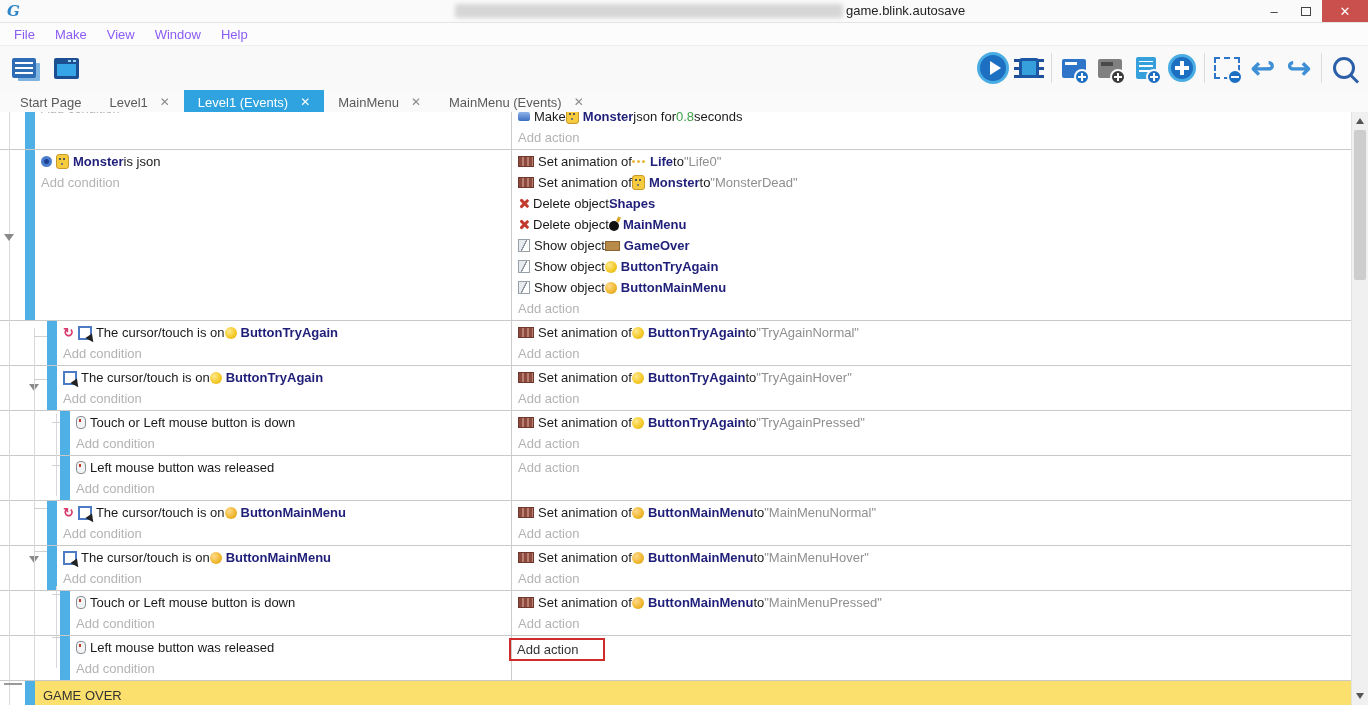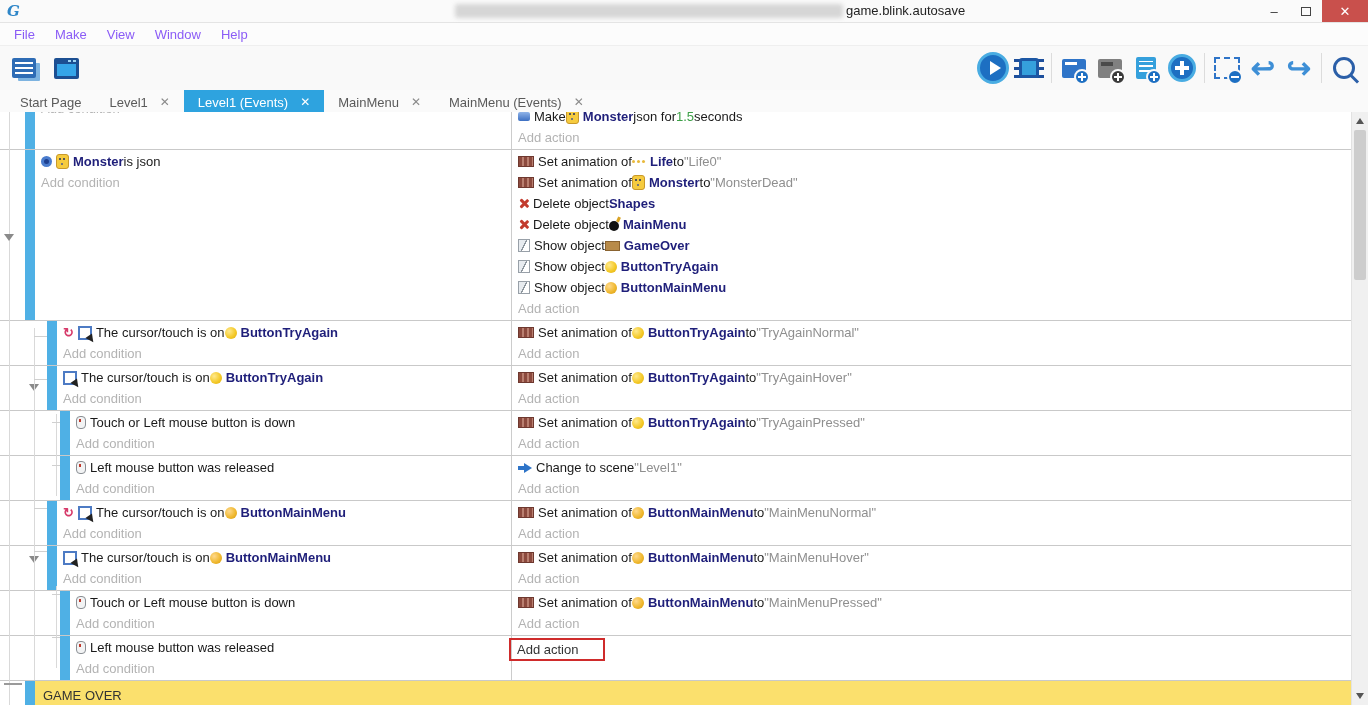--- a/index.html
+++ b/index.html
@@ -258,21 +258,21 @@
       <div class="cond-col" style="width: 476px;">
         <div class="line placeholder">Add condition</div>
       </div>
       <div class="act-col">
         <div class="line act-line">
           <span class="ico blink-icon"></span>
           <span class="seg-p">Make </span>
           <span class="ico monster-icon"></span>
           <span class="seg-o">Monster</span>
           <span class="seg-p"> json for </span>
-          <span class="seg-n">1.5</span>
+          <span class="seg-n">0.8</span>
           <span class="seg-p"> seconds</span>
         </div>
         <div class="line placeholder">Add action</div>
       </div>
     </div>
     <div class="event-row lvl1" style="padding-left: 25px;">
       <div class="rail"></div>
       <div class="cond-col" style="width: 476px;">
         <div class="line cond-line">
           <span class="ico gear-icon"></span>
@@ -402,25 +402,20 @@
     <div class="event-row lvl3" style="padding-left: 60px;">
       <div class="rail"></div>
       <div class="cond-col" style="width: 441px;">
         <div class="line cond-line">
           <span class="ico mouse-icon"></span>
           <span class="seg-p">Left mouse button was released</span>
         </div>
         <div class="line placeholder">Add condition</div>
       </div>
       <div class="act-col">
-        <div class="line act-line">
-          <span class="ico scene-icon"></span>
-          <span class="seg-p">Change to scene </span>
-          <span class="seg-s">"Level1"</span>
-        </div>
         <div class="line placeholder">Add action</div>
       </div>
     </div>
     <div class="event-row lvl2" style="padding-left: 47px;">
       <div class="rail"></div>
       <div class="cond-col" style="width: 454px;">
         <div class="line cond-line">
           <span class="ico invert-icon"></span>
           <span class="ico cursor-icon"></span>
           <span class="seg-p">The cursor/touch is on </span>

